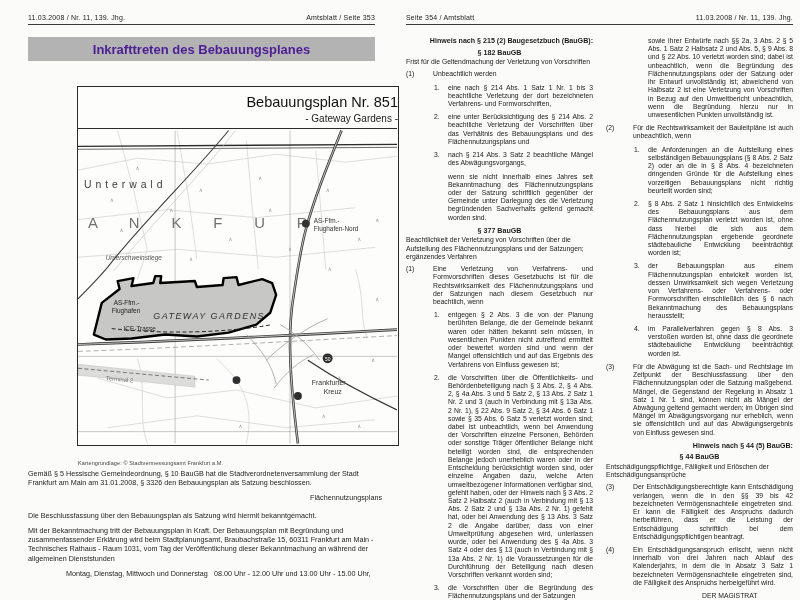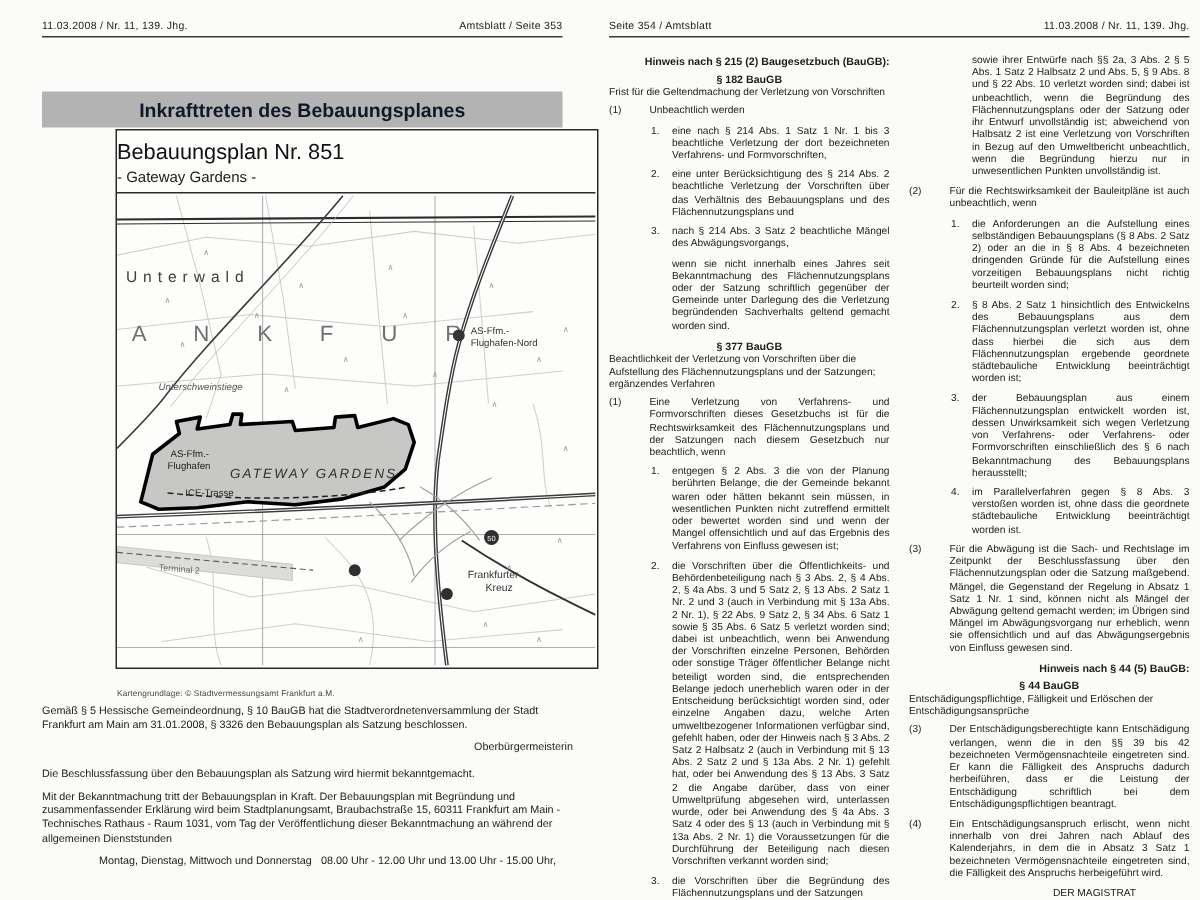--- a/index.html
+++ b/index.html
@@ -19,29 +19,29 @@
     font-size:7px;letter-spacing:.2px;color:#222;
     border-bottom:1px solid #3a3a3a;padding-bottom:3px;
   }
   .page.left .hdr{left:28px;right:25px;}
   .page.right .hdr{left:6px;right:7px;}
 
   
   .title-banner{
     position:absolute;top:37px;left:28px;right:25px;height:24px;
     background:#b3b3b3;display:flex;align-items:center;justify-content:center;
-    font-size:13px;font-weight:700;color:#0f172a;margin-top:24px;
+    font-size:13px;font-weight:700;color:#4c1d95;
   }
 
   
   .map-box{
     position:absolute;top:86px;left:77px;width:322px;
     border:1.5px solid #2a2a2a;background:#fdfdfc;box-sizing:border-box;
   }
-  .map-title{ text-align:left;padding:7px 0 4px 0; }
+  .map-title{ text-align:right;padding:7px 0 4px 0; }
   .map-title .t1{font-size:14.5px;color:#111;line-height:1.15;}
   .map-title .t2{font-size:10px;color:#1a1a1a;margin-top:2px;}
   .map-box svg{display:block;border-top:1px solid #2a2a2a;}
   .map-attr{
     position:absolute;top:460px;left:78px;font-size:5.5px;color:#444;letter-spacing:.1px;
   }
 
   
   .body-text{
     position:absolute;top:469px;left:28px;right:18px;
@@ -203,21 +203,21 @@
       <text x="236" y="257" font-size="7" fill="#333333">Frankfurter</text>
       <text x="248" y="266" font-size="7" fill="#333333">Kreuz</text>
     </svg>
   </div>
 
   <div class="map-attr">Kartengrundlage: © Stadtvermessungsamt Frankfurt a.M.</div>
 
   <div class="body-text">
     <p>Gemäß § 5 Hessische Gemeindeordnung, § 10 BauGB hat die Stadtverordnetenversammlung der Stadt Frankfurt am Main am 31.01.2008, § 3326 den Bebauungsplan als Satzung beschlossen.</p>
     <div class="sig-left">
-      <div>Oberbürgermeisterin</div>
+      <div>Flächennutzungsplans</div>
     </div>
     <p>Die Beschlussfassung über den Bebauungsplan als Satzung wird hiermit bekanntgemacht.</p>
     <p>Mit der Bekanntmachung tritt der Bebauungsplan in Kraft. Der Bebauungsplan mit Begründung und zusammenfassender Erklärung wird beim Stadtplanungsamt, Braubachstraße 15, 60311 Frankfurt am Main - Technisches Rathaus - Raum 1031, vom Tag der Veröffentlichung dieser Bekanntmachung an während der allgemeinen Dienststunden</p>
     <div class="hours">
       <div class="hours-row">
         <span>Montag, Dienstag, Mittwoch und Donnerstag</span>
         <span>08.00 Uhr - 12.00 Uhr und 13.00 Uhr - 15.00 Uhr,</span>
       </div>
     </div>
 

